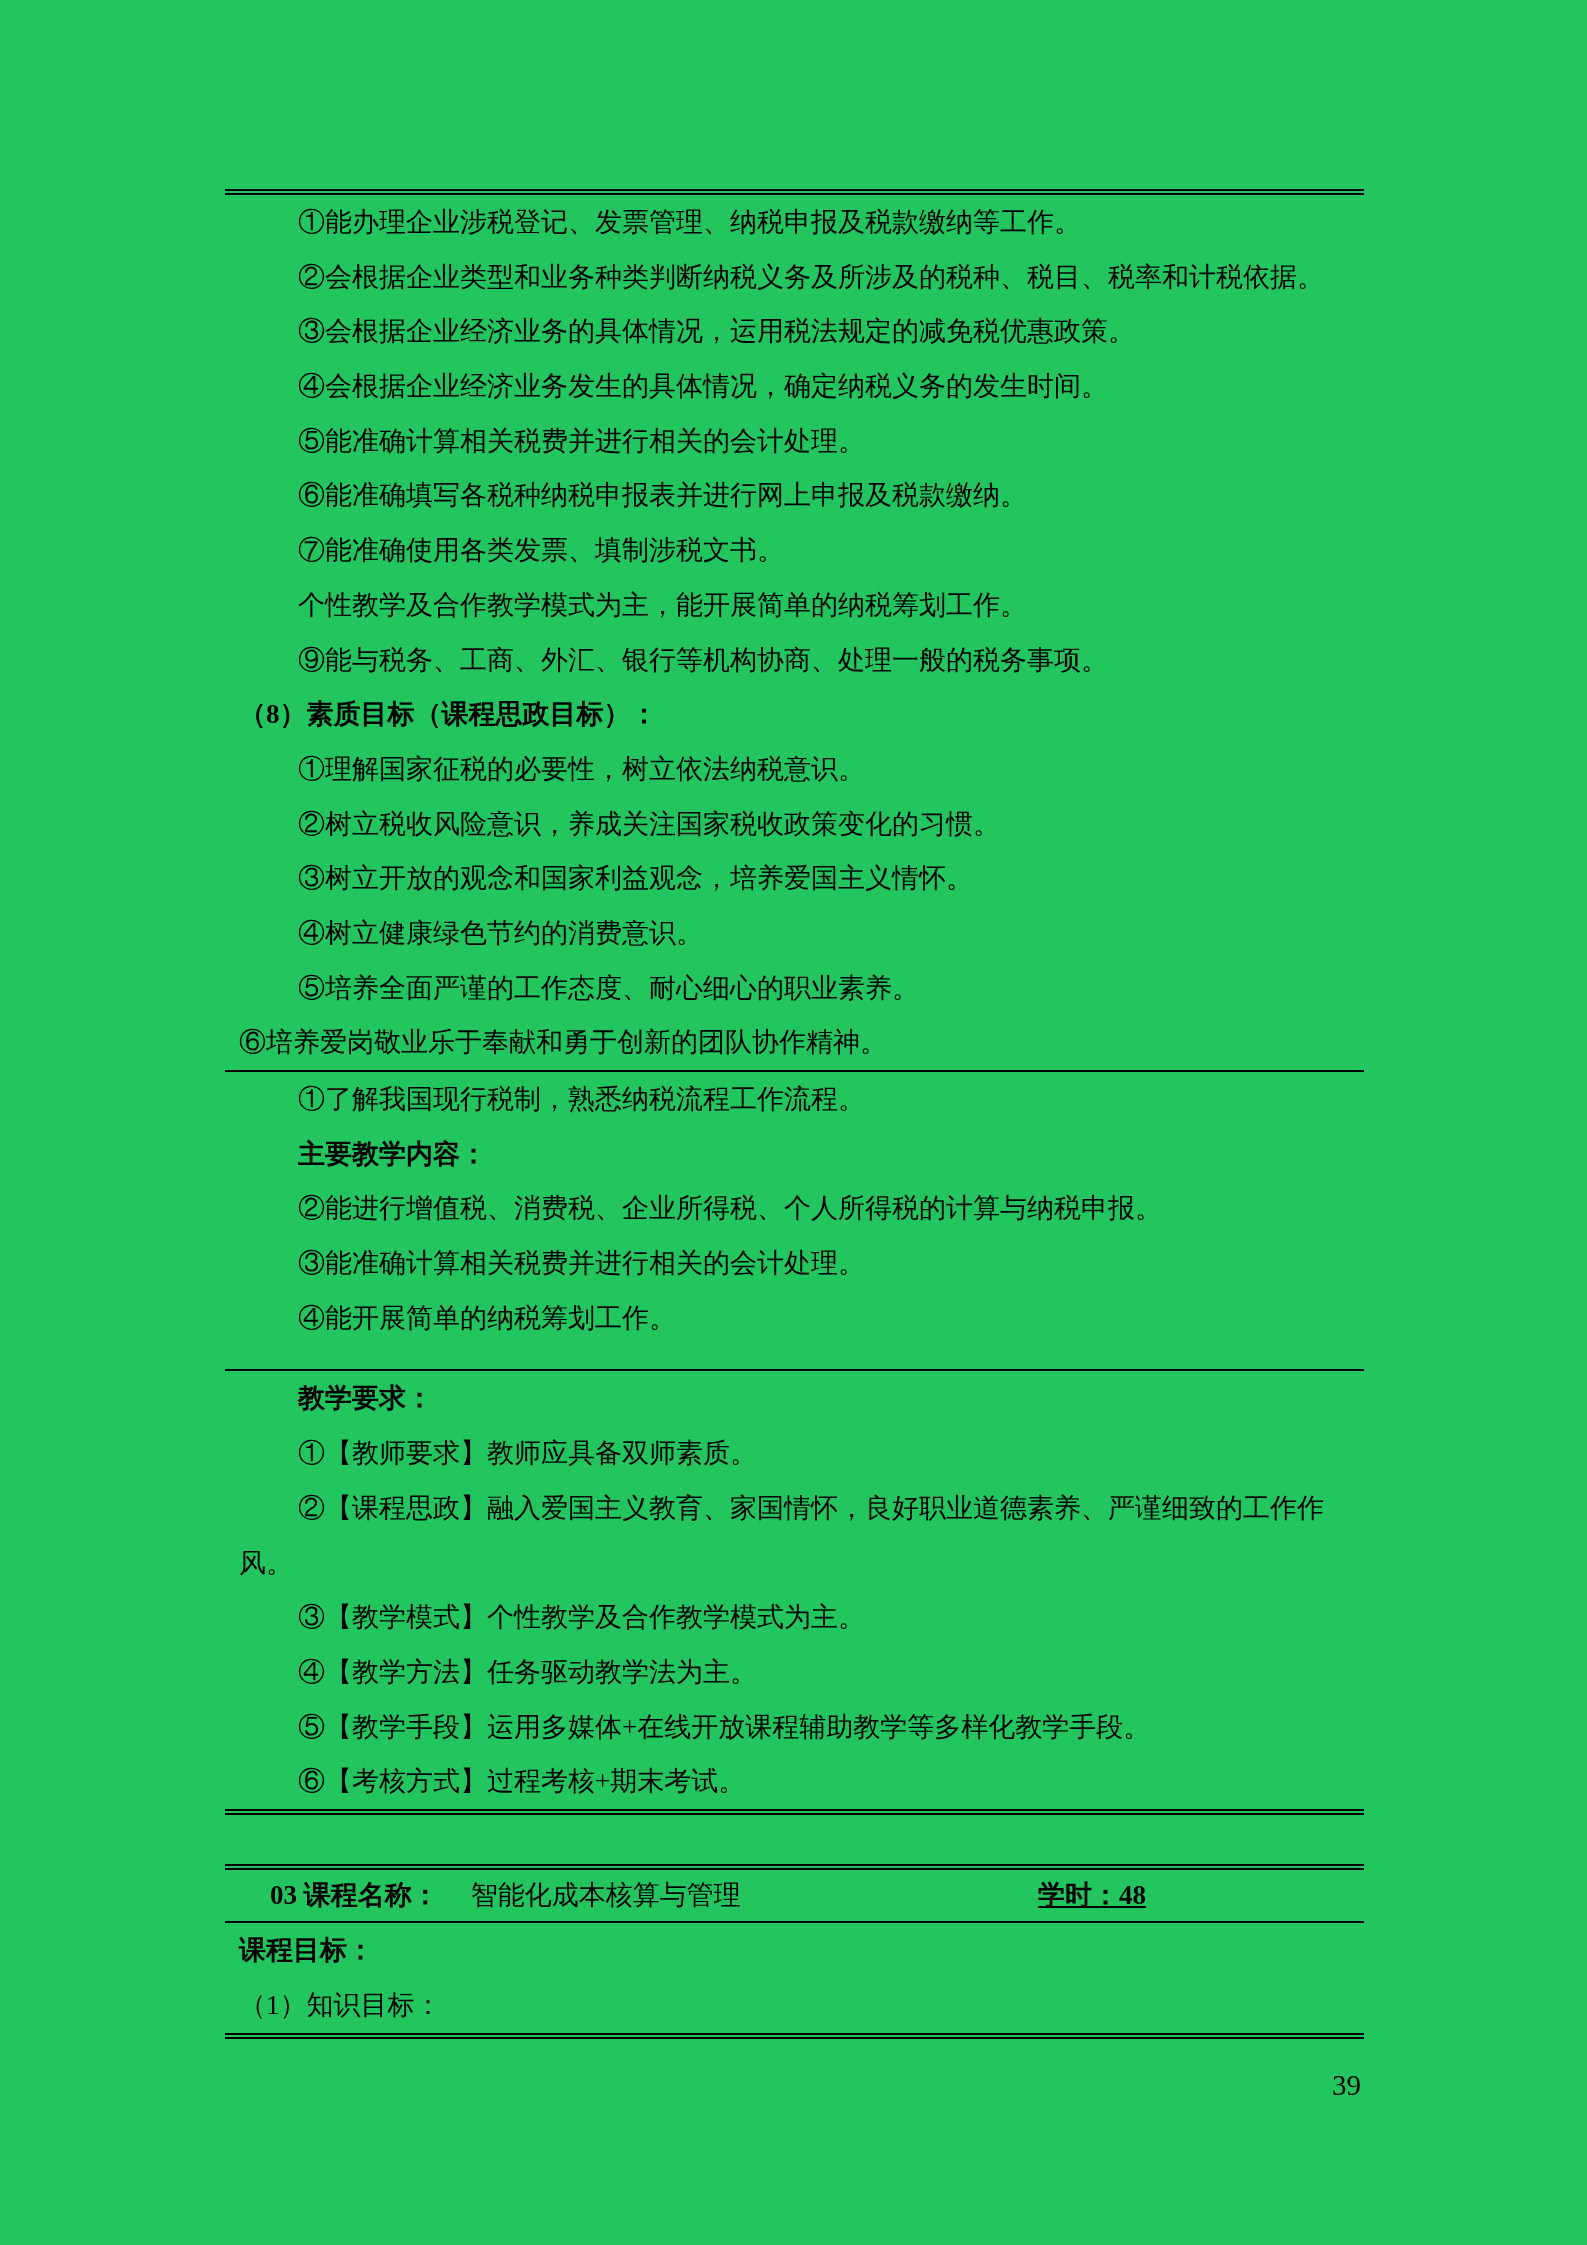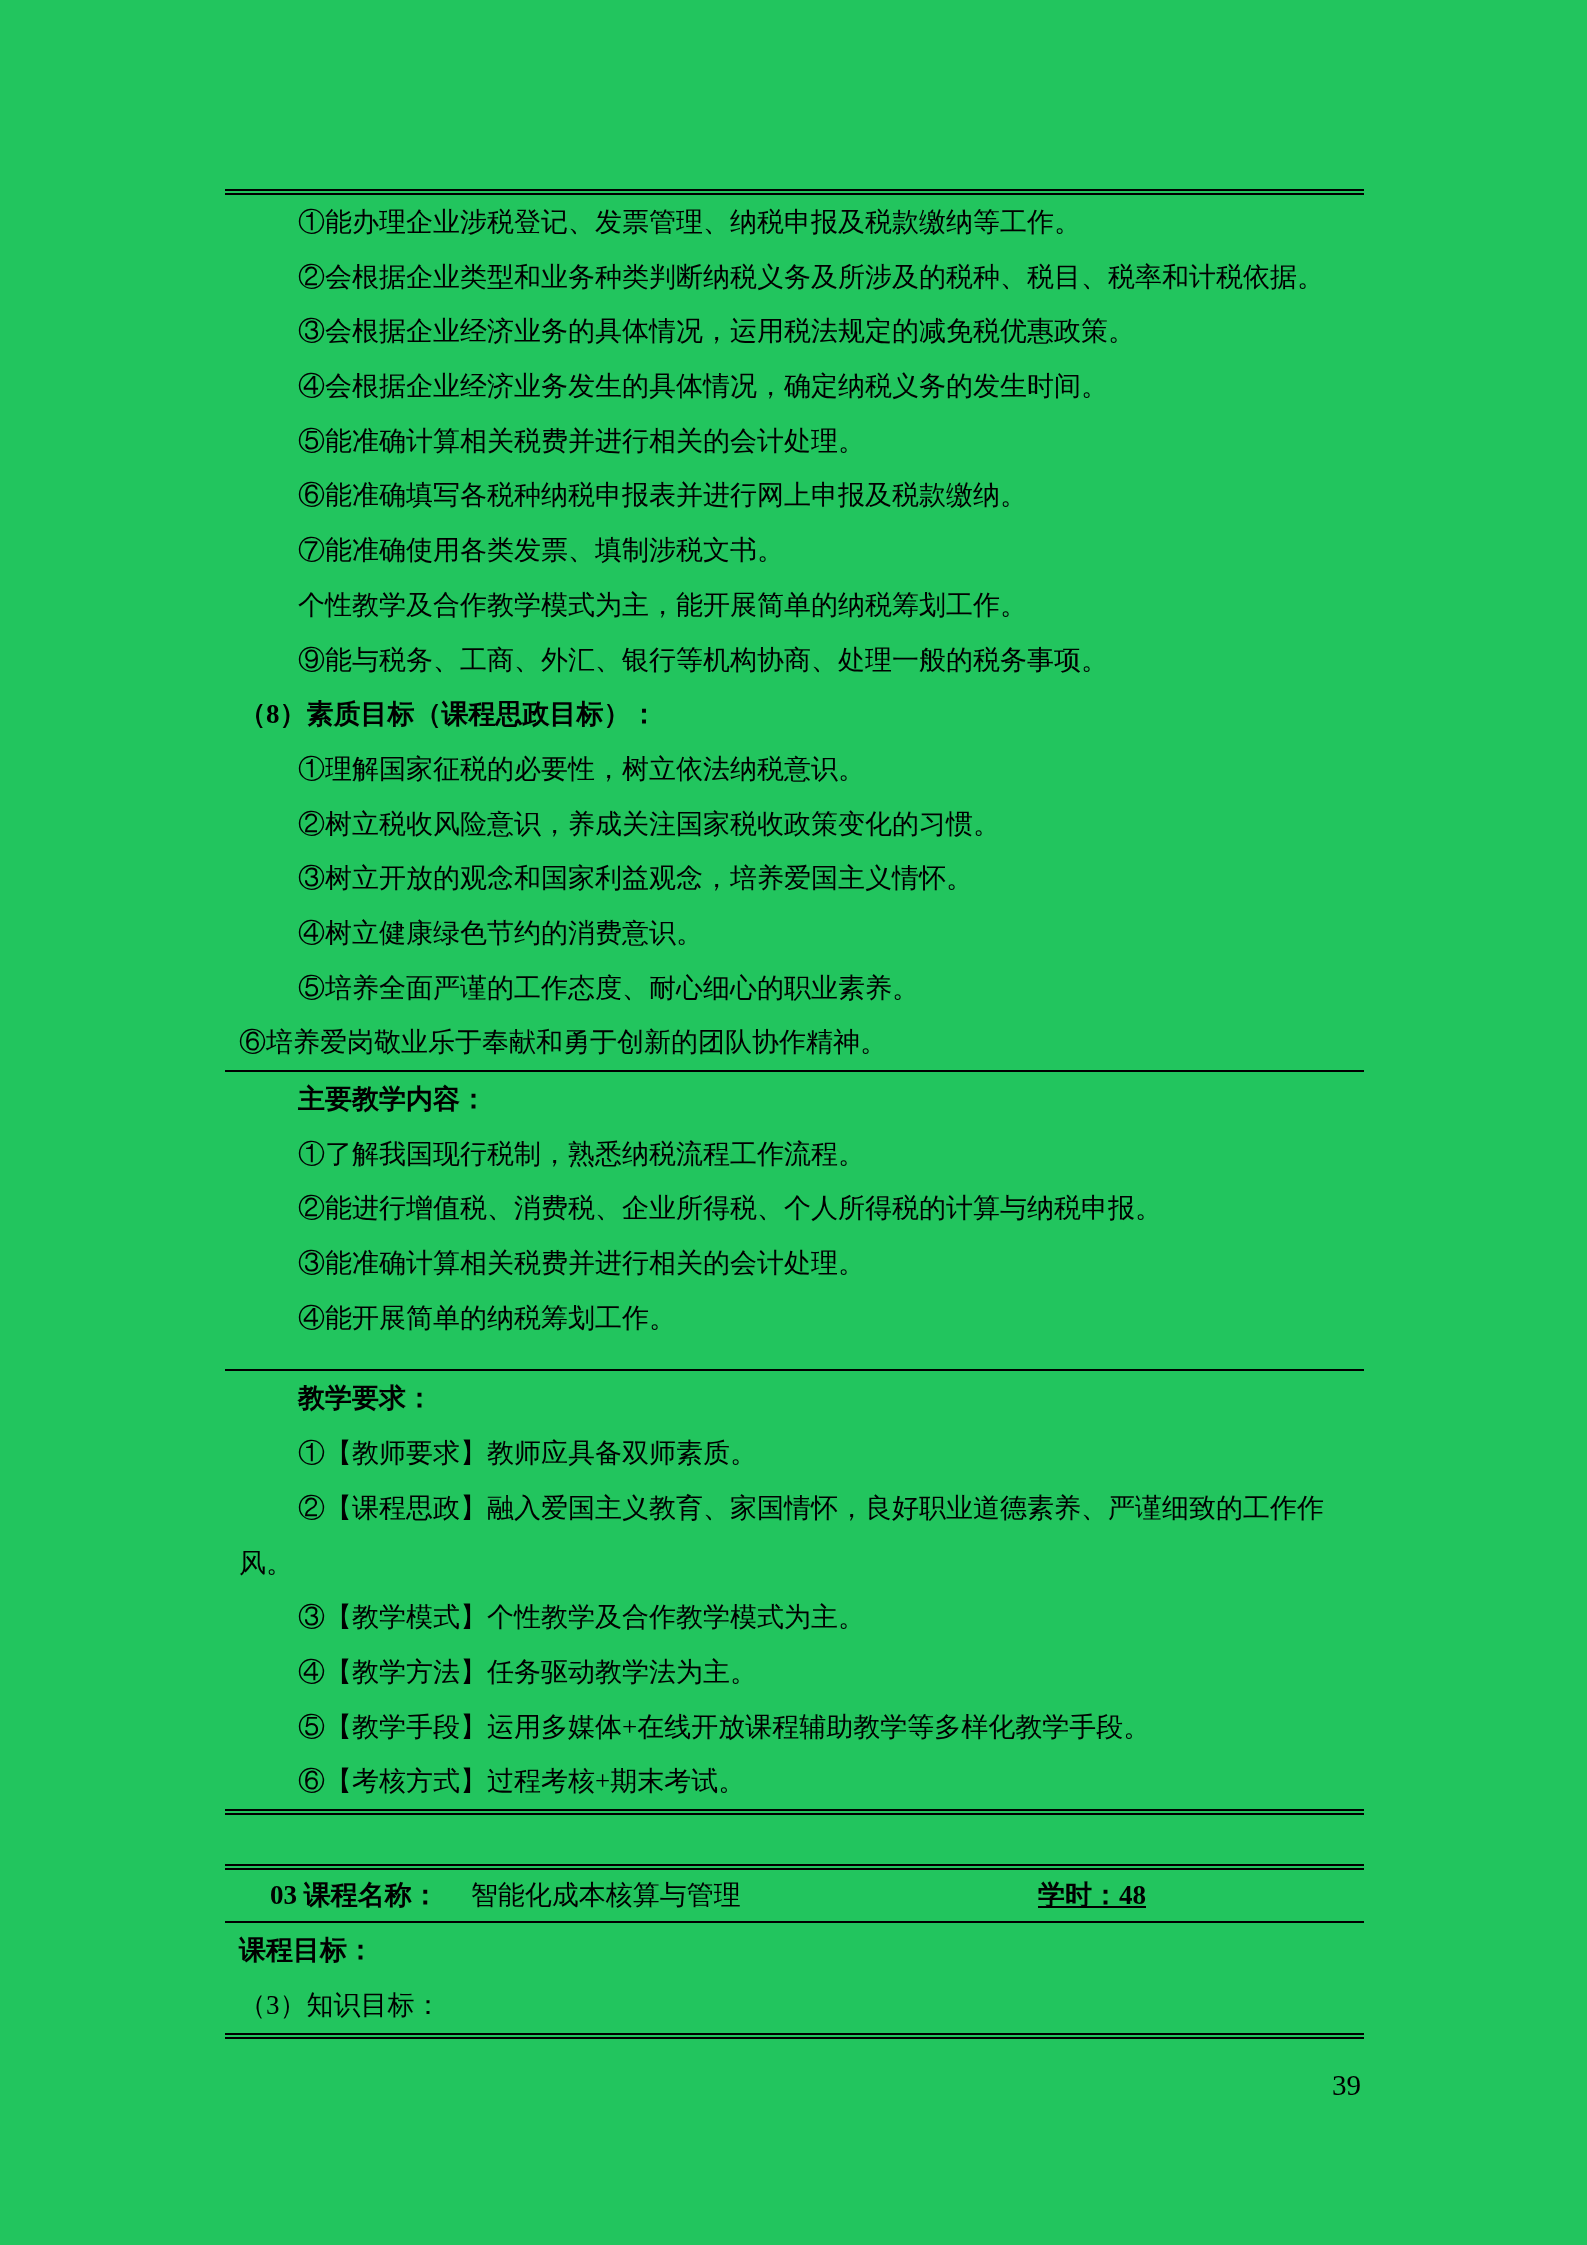--- a/index.html
+++ b/index.html
@@ -77,22 +77,22 @@
       <div class="ln bold">（8）素质目标（课程思政目标）：</div>
       <div class="ln indent">①理解国家征税的必要性，树立依法纳税意识。</div>
       <div class="ln indent">②树立税收风险意识，养成关注国家税收政策变化的习惯。</div>
       <div class="ln indent">③树立开放的观念和国家利益观念，培养爱国主义情怀。</div>
       <div class="ln indent">④树立健康绿色节约的消费意识。</div>
       <div class="ln indent">⑤培养全面严谨的工作态度、耐心细心的职业素养。</div>
       <div class="ln">⑥培养爱岗敬业乐于奉献和勇于创新的团队协作精神。</div>
     </div>
 
     <div class="sec-content">
+      <div class="ln indent">①了解我国现行税制，熟悉纳税流程工作流程。</div>
       <div class="ln indent bold">主要教学内容：</div>
-      <div class="ln indent">①了解我国现行税制，熟悉纳税流程工作流程。</div>
       <div class="ln indent">②能进行增值税、消费税、企业所得税、个人所得税的计算与纳税申报。</div>
       <div class="ln indent">③能准确计算相关税费并进行相关的会计处理。</div>
       <div class="ln indent">④能开展简单的纳税筹划工作。</div>
     </div>
 
     <div class="sec-require">
       <div class="ln indent bold">教学要求：</div>
       <div class="ln indent">①【教师要求】教师应具备双师素质。</div>
       <div class="ln indent">②【课程思政】融入爱国主义教育、家国情怀，良好职业道德素养、严谨细致的工作作</div>
       <div class="ln">风。</div>
@@ -104,20 +104,20 @@
 
     <div class="between-gap"></div>
 
     <div class="sec-course">
       <div class="course-row">
         <span class="code-label">03 课程名称：</span><span class="course-name">智能化成本核算与管理</span>
         <span class="hours">学时：48</span>
       </div>
       <div class="goals">
         <div class="ln bold">课程目标：</div>
-        <div class="ln">（3）知识目标：</div>
+        <div class="ln">（1）知识目标：</div>
       </div>
     </div>
 
   </div>
 
   <div class="page-number">39</div>
 </div>
 
 </body></html>

